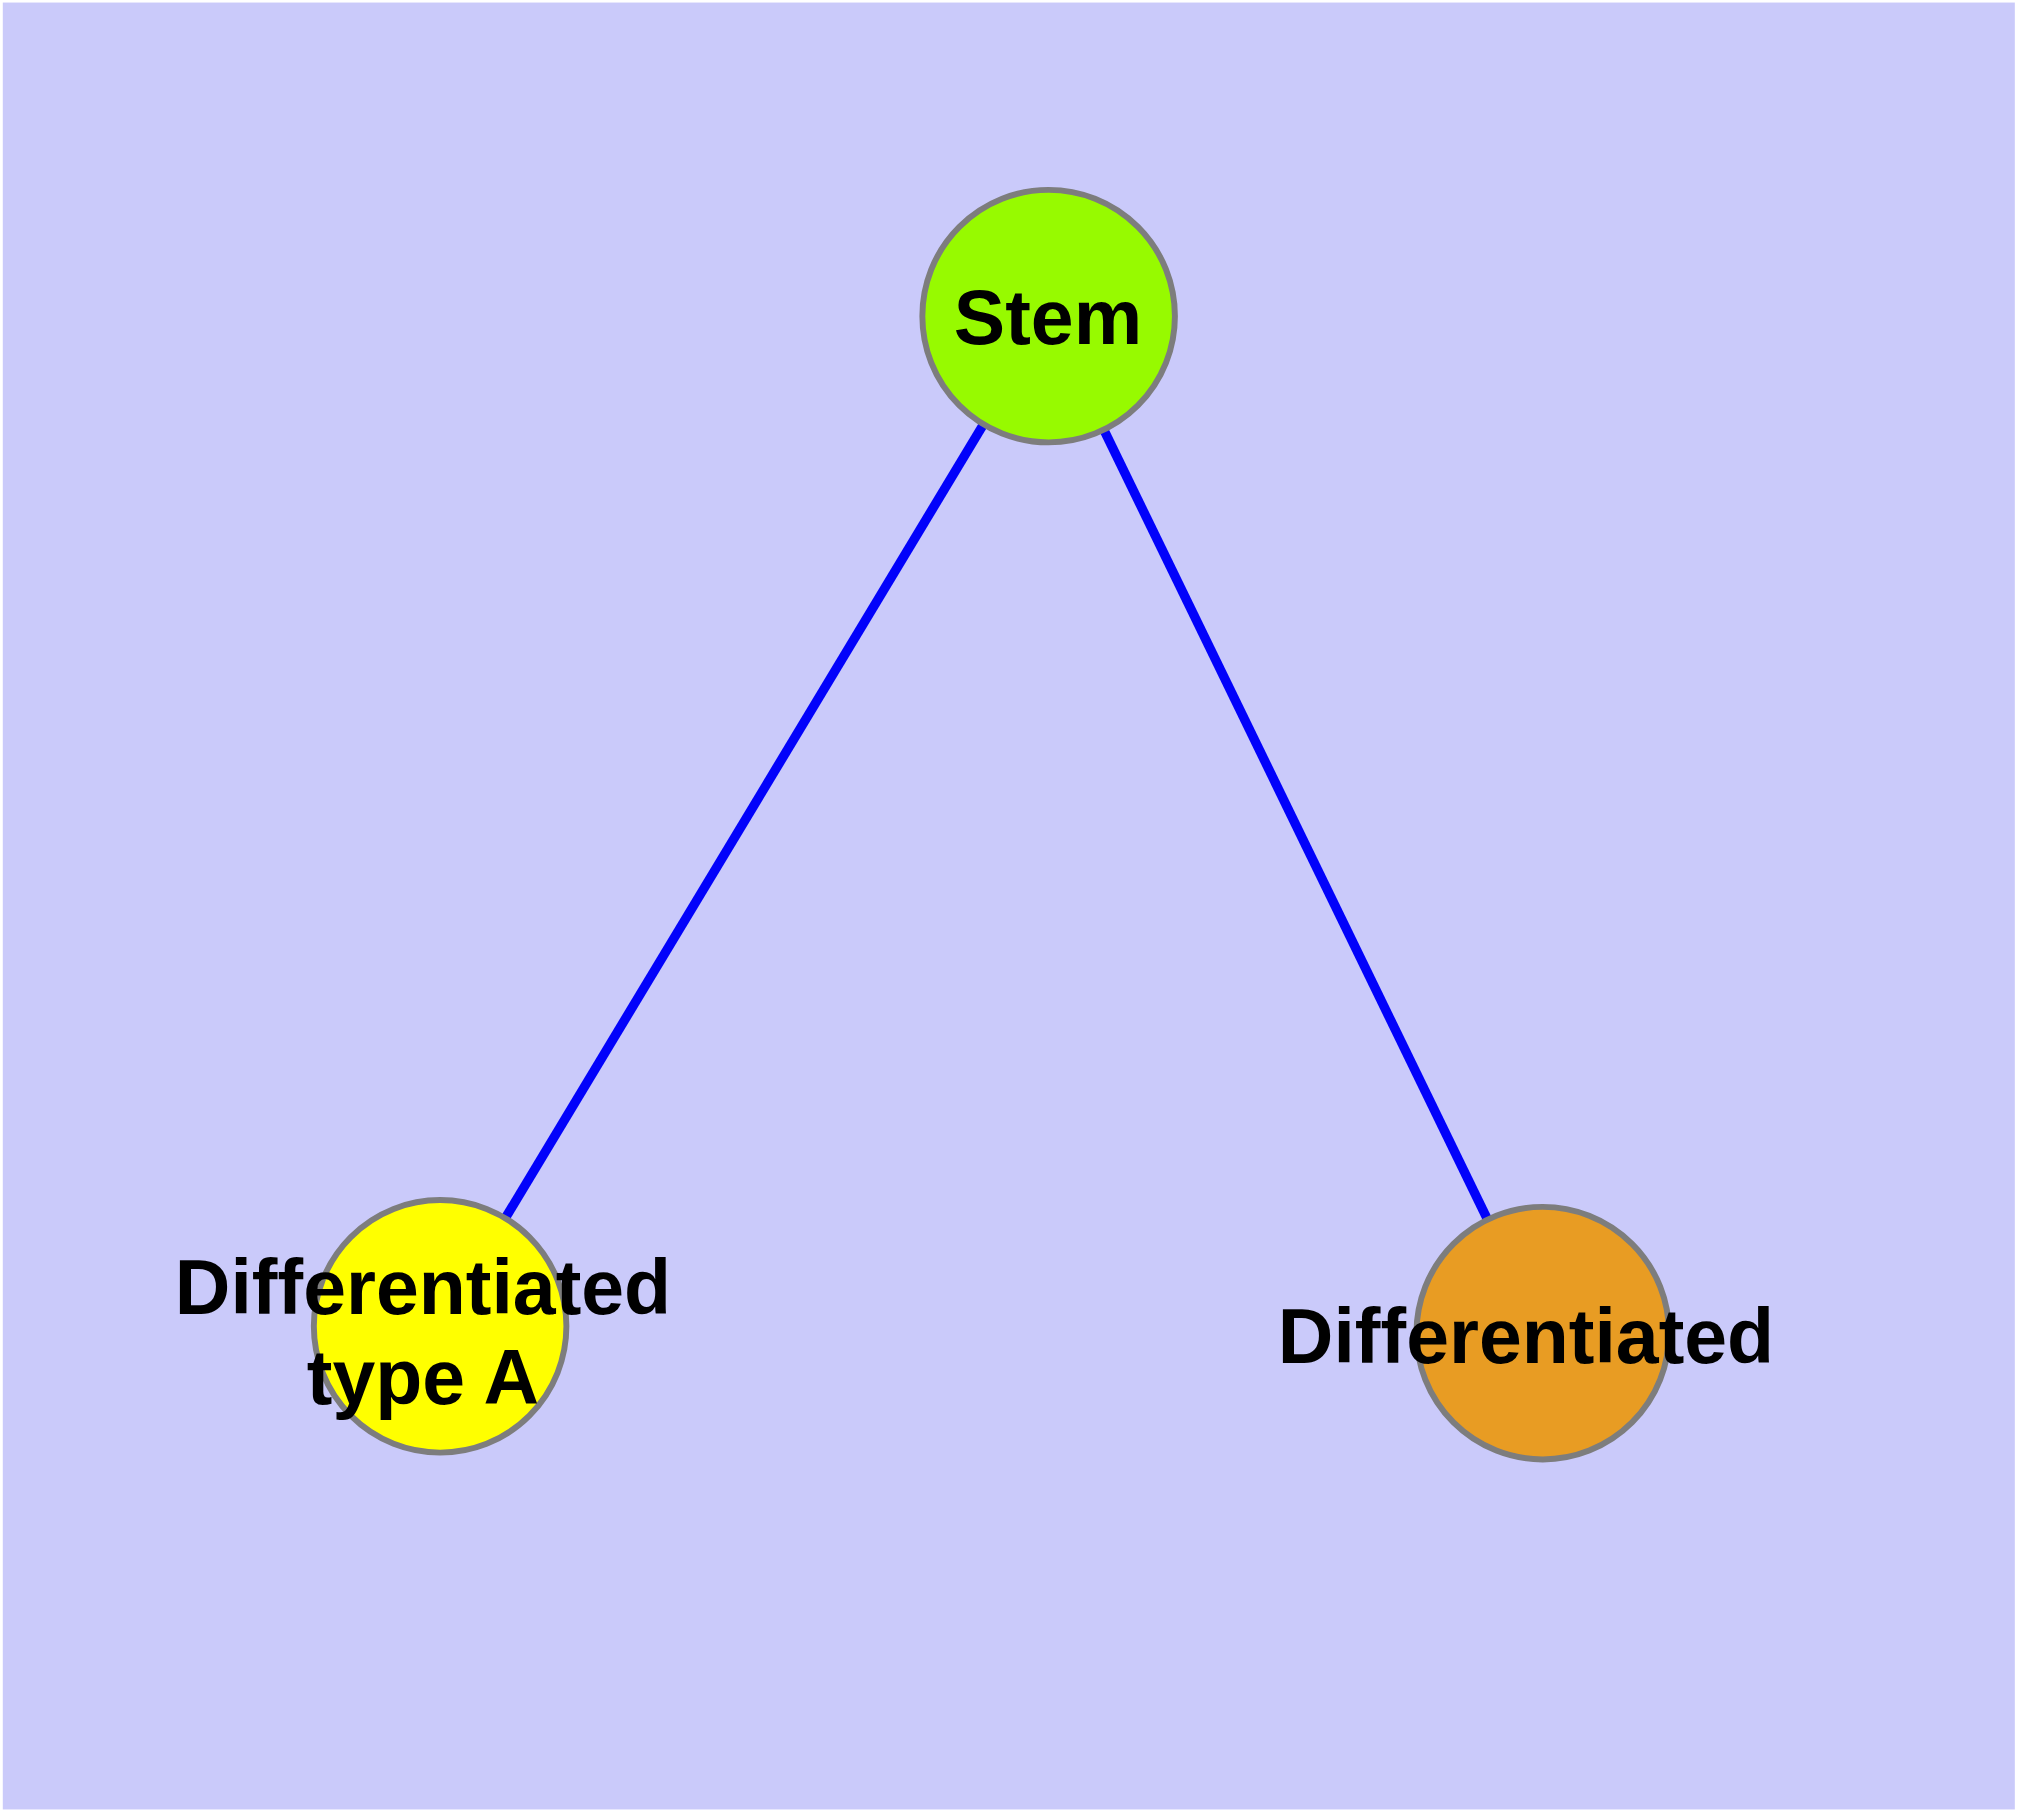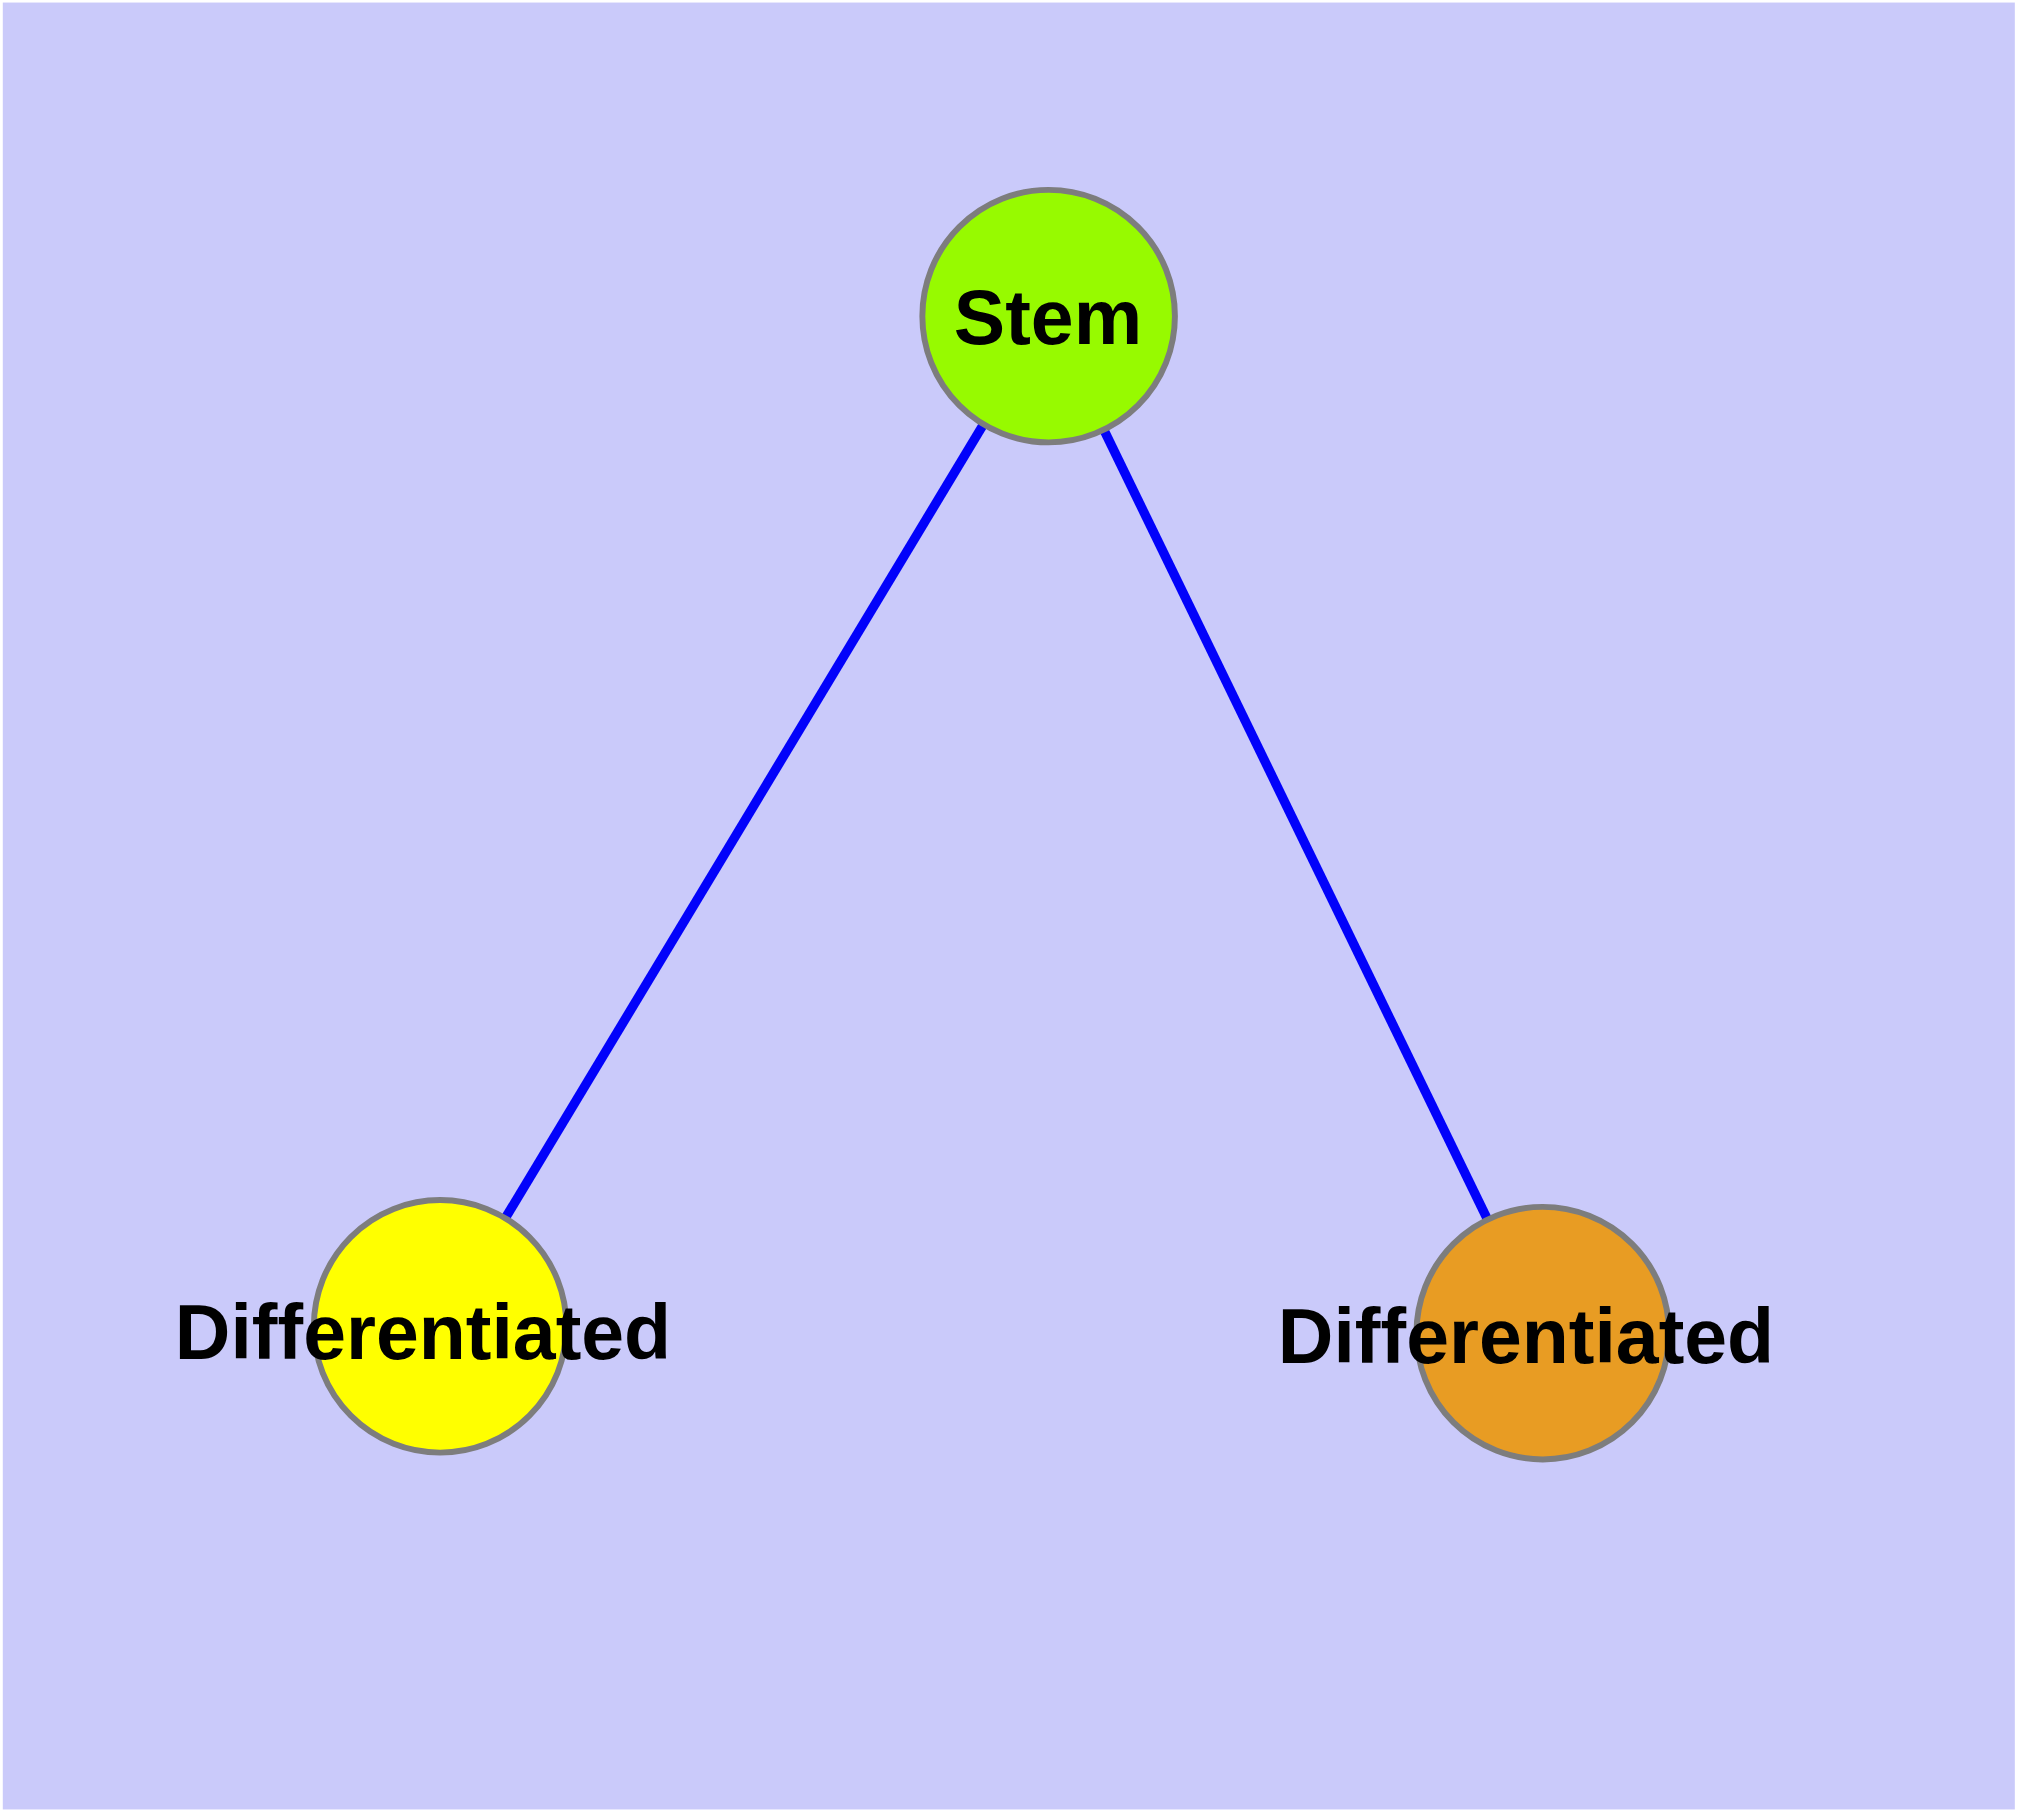--- a/index.html
+++ b/index.html
@@ -63,20 +63,21 @@
 
     <circle class="node" cx="1820" cy="1573" r="149" fill="#e89c23"></circle>
   </svg>
 
   <div class="node-label" style="left: 1048px; top: 317px;">
     <span class="label-line">Stem</span>
   </div>
 
   <div class="node-label" style="left: 423px; top: 1332px;">
     <span class="label-line">Differentiated</span>
+    <span class="label-line">type A</span>
   </div>
 
   <div class="node-label" style="left: 1526px; top: 1336px;">
     <span class="label-line">Differentiated</span>
   </div>
 
 </div>
 
 
 </body></html>

